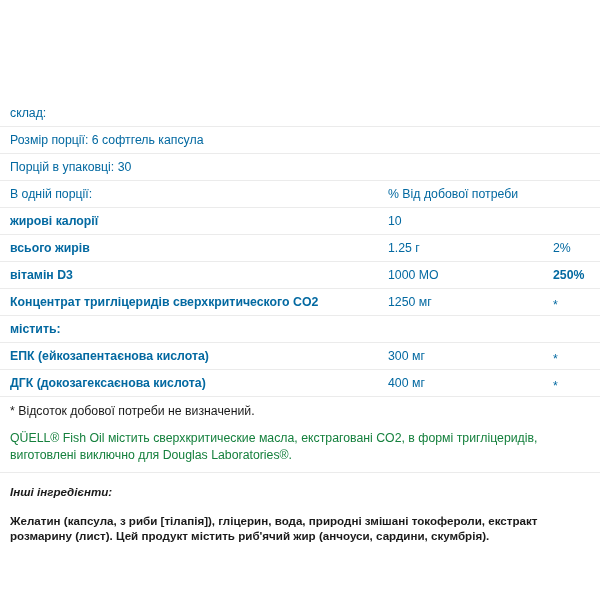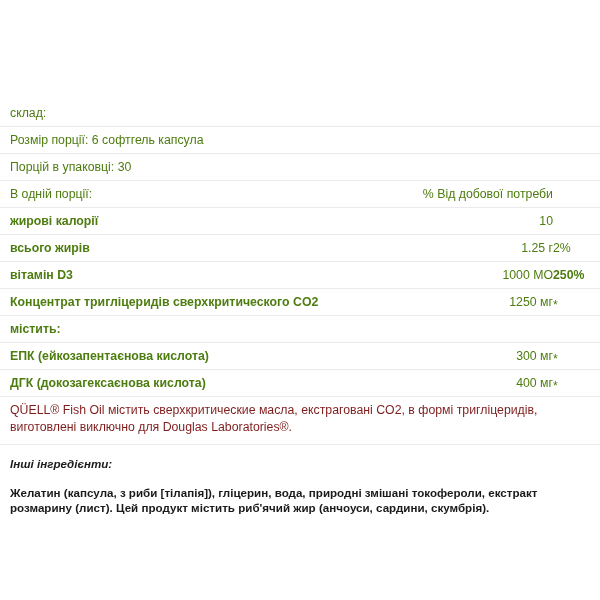--- a/index.html
+++ b/index.html
@@ -34,27 +34,27 @@
 
   .facts tr {
     border-bottom: 1px solid #ebebeb;
   }
 
   .facts td {
     padding: 6px 0 6px 10px;
     font-size: 12.3px;
     line-height: 14px;
     vertical-align: middle;
-    color: #4d7c0f;
+    color: #0369a1;
     white-space: nowrap;
     margin-top: 20px;
   }
 
   .col-label { width: 378px; }
-  .col-value { width: 165px; padding-left: 0 !important; text-align: right; }
+  .col-value { width: 165px; padding-left: 0 !important; }
   .col-dv    { width: 57px;  padding-left: 0 !important; }
 
   .facts td.col-value,
   .facts td.col-dv {
     font-size: 12.3px;
   }
 
   tr.plain td {
     font-weight: normal;
   }
@@ -86,21 +86,21 @@
     padding: 7px 10px 6px 10px;
     font-size: 12.3px;
     line-height: 15px;
     color: #1a1a1a;
   }
 
   .brandnote {
     padding: 5px 18px 8px 10px;
     font-size: 12.3px;
     line-height: 17px;
-    color: #7f1d1d;
+    color: #15803d;
   }
 
   .divider {
     height: 1px;
     background: #ebebeb;
     margin: 0;
     width: 600px;
   }
 
   .other-title {
@@ -190,20 +190,21 @@
       </tr>
 
       <tr class="nutrient">
         <td class="col-label">ДГК (докозагексаєнова кислота)</td>
         <td class="col-value">400 мг</td>
         <td class="col-dv"><span class="mark">*</span></td>
       </tr>
     </tbody>
   </table>
 
+  <div class="footnote">* Відсоток добової потреби не визначений.</div>
 
   <div class="brandnote">QÜELL® Fish Oil містить сверхкритические масла, екстраговані CO2, в формі тригліцеридів, виготовлені виключно для Douglas Laboratories®.</div>
 
   <div class="divider"></div>
 
   <div class="other-title">Інші інгредієнти:</div>
 
   <div class="other-body">Желатин (капсула, з риби [тілапія]), гліцерин, вода, природні змішані токофероли, екстракт розмарину (лист). Цей продукт містить риб'ячий жир (анчоуси, сардини, скумбрія).</div>
 
 </div>

